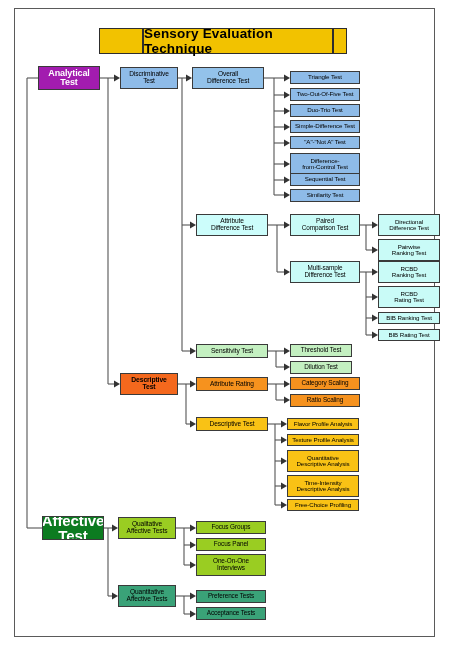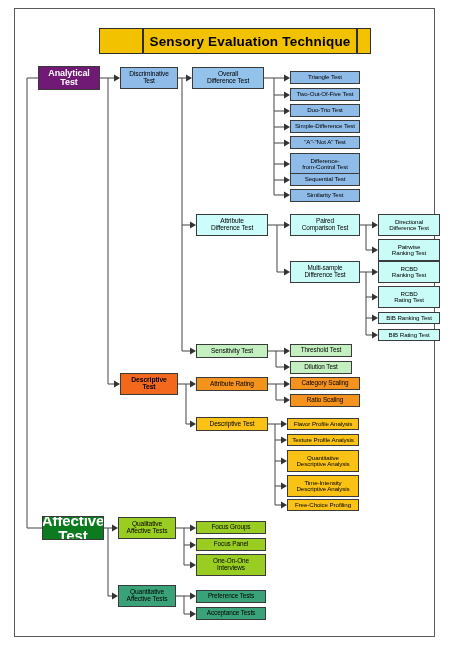--- a/index.html
+++ b/index.html
@@ -65,21 +65,21 @@
   .title-main {
     display: flex;
     align-items: center;
     justify-content: center;
     color: #000000;
     font-weight: bold;
     font-size: 13.5px;
     letter-spacing: 0.2px;
   }
   
-  .c-navy   { background: #701a75; color: #ffffff; font-weight: bold; }
+  .c-navy   { background: #a21caf; color: #ffffff; font-weight: bold; }
   .c-ltblue { background: #93c2ea; color: #000000; }
   .c-blue   { background: #8ebbe8; color: #000000; }
   .c-cyan   { background: #ccfdfb; color: #000000; }
   .c-cyan2  { background: #c9fbf7; color: #000000; }
   .c-green  { background: #c4f0c1; color: #000000; }
   .c-orange { background: #f6921e; color: #000000; }
   .c-orangered { background: #f4681d; color: #000000; font-weight: bold; }
   .c-amber  { background: #f9c215; color: #000000; }
   .c-dkgreen{ background: #0c7b20; color: #ffffff; font-weight: bold; }
   .c-ltgreen{ background: #9acd22; color: #000000; }
@@ -209,21 +209,21 @@
     <polygon class="arw" points="190,561.5 196,565 190,568.5"></polygon>
 
     <path class="ln" d="M 176 596 L 184 596"></path>
     <path class="ln" d="M 184 596 L 184 614"></path>
     <path class="ln" d="M 184 596 L 190 596"></path>
     <polygon class="arw" points="190,592.5 196,596 190,599.5"></polygon>
     <path class="ln" d="M 184 614 L 190 614"></path>
     <polygon class="arw" points="190,610.5 196,614 190,617.5"></polygon>
   </svg>
 
-  <div class="title-wrap" style="left:99px; top:28px; width:272px; height:26px;">
+  <div class="title-wrap" style="left:99px; top:28px; width:248px; height:26px;">
     <div class="title-seg" style="width:44px;"></div>
     <div class="title-seg title-main" style="flex:1;">Sensory Evaluation Technique</div>
     <div class="title-seg" style="width:14px;"></div>
   </div>
 
   <div class="box c-navy" style="left:38px; top:66px; width:62px; height:24px; font-size:9px;">
     <span style="white-space:pre-line;">Analytical
 Test</span>
   </div>
   <div class="box c-dkgreen" style="left:42px; top:516px; width:62px; height:24px; font-size:15px;">

